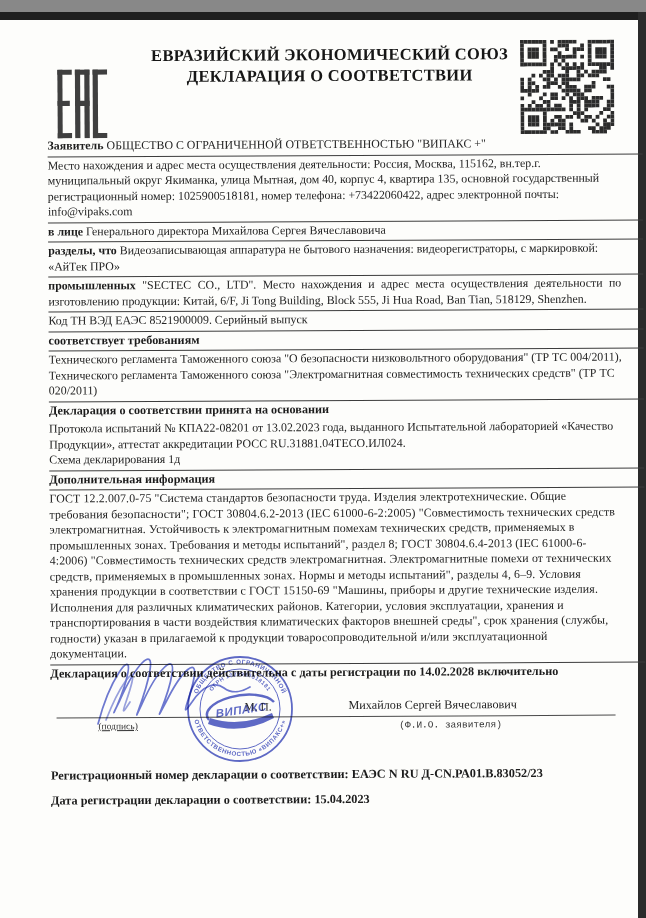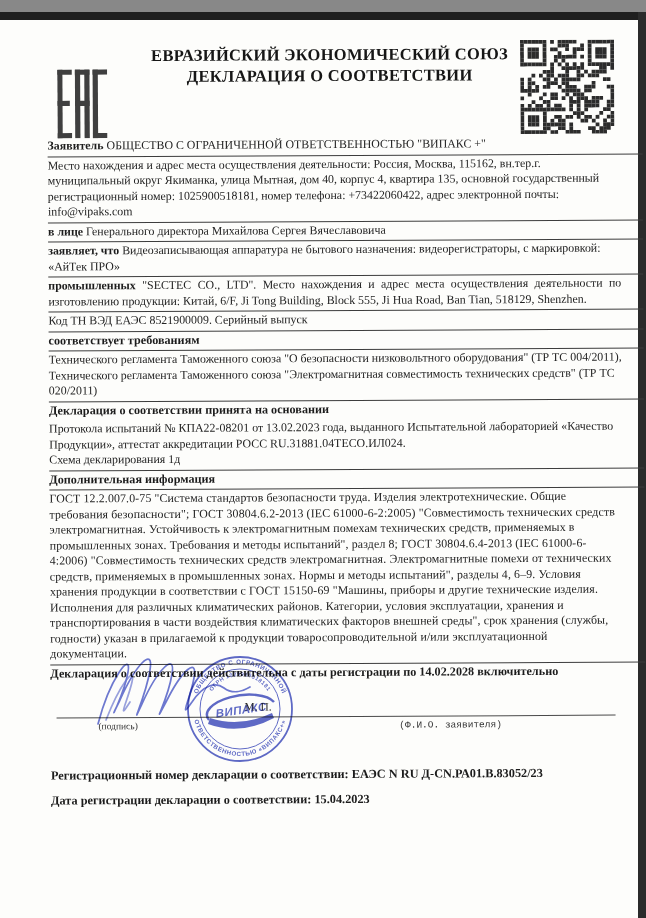--- a/index.html
+++ b/index.html
@@ -26,21 +26,21 @@
   .row{margin:0;padding:1px 22px 2px 0;font-size:11.9px;line-height:15.5px;}
   .row.bb{border-bottom:1px solid #3d3d3d;}
   .row b{color:#1c1c1c;}
   .row.h{font-weight:bold;font-size:12.2px;color:#1c1c1c;}
   .row.just{text-align:justify;}
   .row.gost{letter-spacing:.12px;}
 
   .sig{position:relative;height:84px;}
   .sigline{position:absolute;top:34px;left:6px;right:30px;border-top:1px solid #4a4a4a;}
   .cap{position:absolute;top:38px;font-size:9.5px;color:#333;text-align:center;}
-  .cap.sign{left:20px;width:95px;}
+  .cap.sign{left:20px;width:95px;text-decoration:underline;}
   .cap.fio{left:330px;width:140px;font-family:Liberation Mono, monospace;}
   .mp{position:absolute;left:181px;top:18px;font-size:11.5px;color:#2a2a2a;padding-left:13px;}
   .fioname{position:absolute;left:298px;top:16px;font-size:12.2px;color:#222;}
 
   .reg{margin:0 0 9px 0;font-size:12.3px;line-height:16px;font-weight:bold;color:#1c1c1c;}
 
   .stamp{position:absolute;left:184px;top:640px;width:112px;height:114px;mix-blend-mode:multiply;opacity:.85;z-index:6;}
   .stamp .ring{font-family:"Liberation Sans","DejaVu Sans",sans-serif;font-size:6.2px;font-weight:bold;letter-spacing:.6px;fill:#4350bf;}
   .stamp .inner{font-family:"Liberation Sans","DejaVu Sans",sans-serif;font-size:5.6px;font-weight:bold;letter-spacing:.5px;fill:#4350bf;}
   .stamp .center{font-family:"Liberation Sans","DejaVu Sans",sans-serif;font-size:11.5px;font-weight:bold;font-style:italic;letter-spacing:.5px;fill:#4350bf;}
@@ -398,36 +398,37 @@
         <rect x="71.44" y="90.24" width="3.76" height="3.76" fill="#2c2c2c"></rect>
         <rect x="75.20" y="90.24" width="3.76" height="3.76" fill="#2c2c2c"></rect>
         <rect x="78.96" y="90.24" width="3.76" height="3.76" fill="#2c2c2c"></rect>
         <rect x="82.72" y="90.24" width="3.76" height="3.76" fill="#2c2c2c"></rect>
       </svg>
 
     <div class="tbl">
       <p class="row bb"><b>Заявитель</b> <span>ОБЩЕСТВО С ОГРАНИЧЕННОЙ ОТВЕТСТВЕННОСТЬЮ "ВИПАКС +"</span></p>
       <p class="row bb"><span>Место нахождения и адрес места осуществления деятельности: Россия, Москва, 115162, вн.тер.г. муниципальный округ Якиманка, улица Мытная, дом 40, корпус 4, квартира 135, основной государственный регистрационный номер: 1025900518181, номер телефона: +73422060422, адрес электронной почты: info@vipaks.com</span></p>
       <p class="row bb"><b>в лице</b> <span>Генерального директора Михайлова Сергея Вячеславовича</span></p>
-      <p class="row bb"><b>заявляет, что</b> <span>Видеозаписывающая аппаратура не бытового назначения: видеорегистраторы, с маркировкой: «АйТек ПРО»</span></p>
+      <p class="row bb"><b>разделы, что</b> <span>Видеозаписывающая аппаратура не бытового назначения: видеорегистраторы, с маркировкой: «АйТек ПРО»</span></p>
       <p class="row bb just"><b>промышленных</b> <span>"SECTEC CO., LTD". Место нахождения и адрес места осуществления деятельности по изготовлению продукции: Китай, 6/F, Ji Tong Building, Block 555, Ji Hua Road, Ban Tian, 518129, Shenzhen.</span></p>
       <p class="row bb"><span>Код ТН ВЭД ЕАЭС 8521900009. Серийный выпуск</span></p>
       <p class="row bb h">соответствует требованиям</p>
       <p class="row bb">Технического регламента Таможенного союза "О безопасности низковольтного оборудования" (ТР ТС 004/2011), Технического регламента Таможенного союза "Электромагнитная совместимость технических средств" (ТР ТС 020/2011)</p>
       <p class="row h">Декларация о соответствии принята на основании</p>
       <p class="row bb"><span>Протокола испытаний № КПА22-08201 от 13.02.2023 года, выданного Испытательной лабораторией «Качество Продукции», аттестат аккредитации РОСС RU.31881.04ТЕСО.ИЛ024.</span><br><span>Схема декларирования 1д</span></p>
       <p class="row bb h">Дополнительная информация</p>
       <p class="row bb gost">ГОСТ 12.2.007.0-75 "Система стандартов безопасности труда. Изделия электротехнические. Общие требования безопасности"; ГОСТ 30804.6.2-2013 (IEC 61000-6-2:2005) "Совместимость технических средств электромагнитная. Устойчивость к электромагнитным помехам технических средств, применяемых в промышленных зонах. Требования и методы испытаний", раздел 8; ГОСТ 30804.6.4-2013 (IEC 61000-6-4:2006) "Совместимость технических средств электромагнитная. Электромагнитные помехи от технических средств, применяемых в промышленных зонах. Нормы и методы испытаний", разделы 4, 6–9. Условия хранения продукции в соответствии с ГОСТ 15150-69 "Машины, приборы и другие технические изделия. Исполнения для различных климатических районов. Категории, условия эксплуатации, хранения и транспортирования в части воздействия климатических факторов внешней среды", срок хранения (службы, годности) указан в прилагаемой к продукции товаросопроводительной и/или эксплуатационной документации.</p>
       <p class="row h">Декларация о соответствии  действительна с даты регистрации по 14.02.2028 включительно</p>
     </div>
 
     <div class="sig">
       <div class="sigline"></div>
       <span class="cap sign">(подпись)</span>
       <span class="mp">М. П.</span>
+      <span class="fioname">Михайлов Сергей Вячеславович</span>
       <span class="cap fio">(Ф.И.О. заявителя)</span>
     </div>
 
     <p class="reg"><b>Регистрационный номер декларации о соответствии:</b> <b>ЕАЭС N RU Д-CN.РА01.В.83052/23</b></p>
     <p class="reg"><b>Дата регистрации декларации о соответствии:</b> <b>15.04.2023</b></p>
   </div>
 
   <svg class="stamp" viewBox="0 0 112 114">
     <defs>
       <path id="arcTop" d="M 11,57 A 45,45 0 0 1 101,57"></path>

